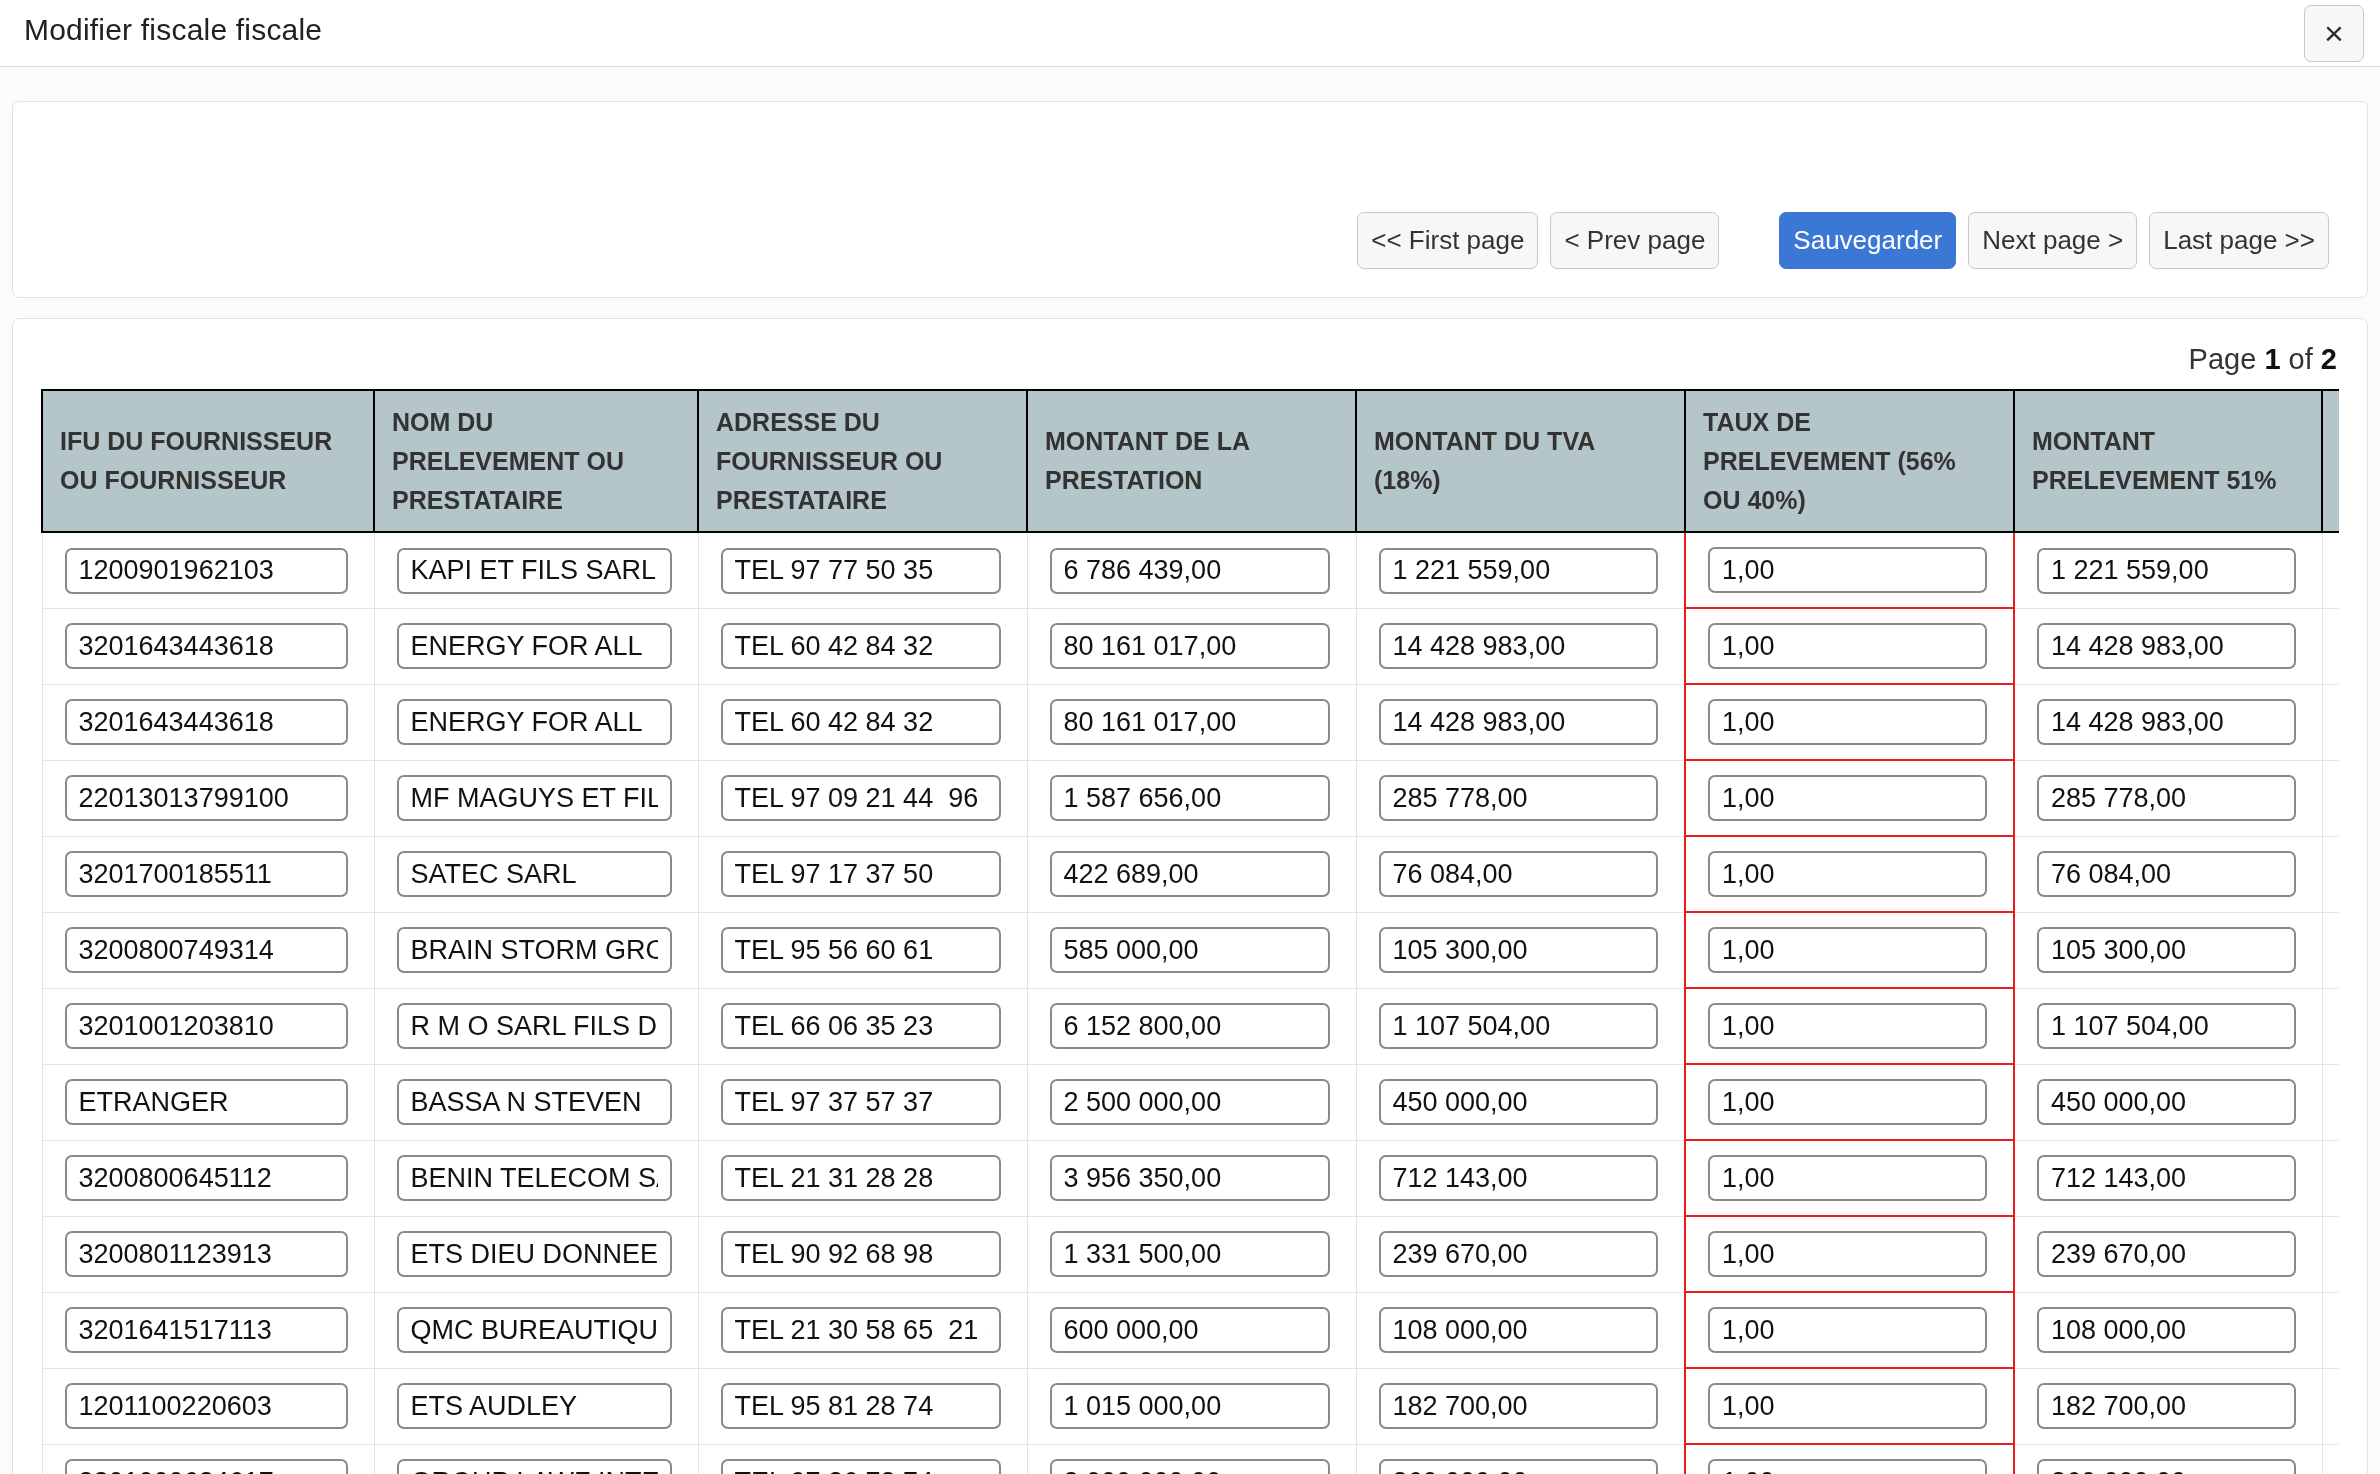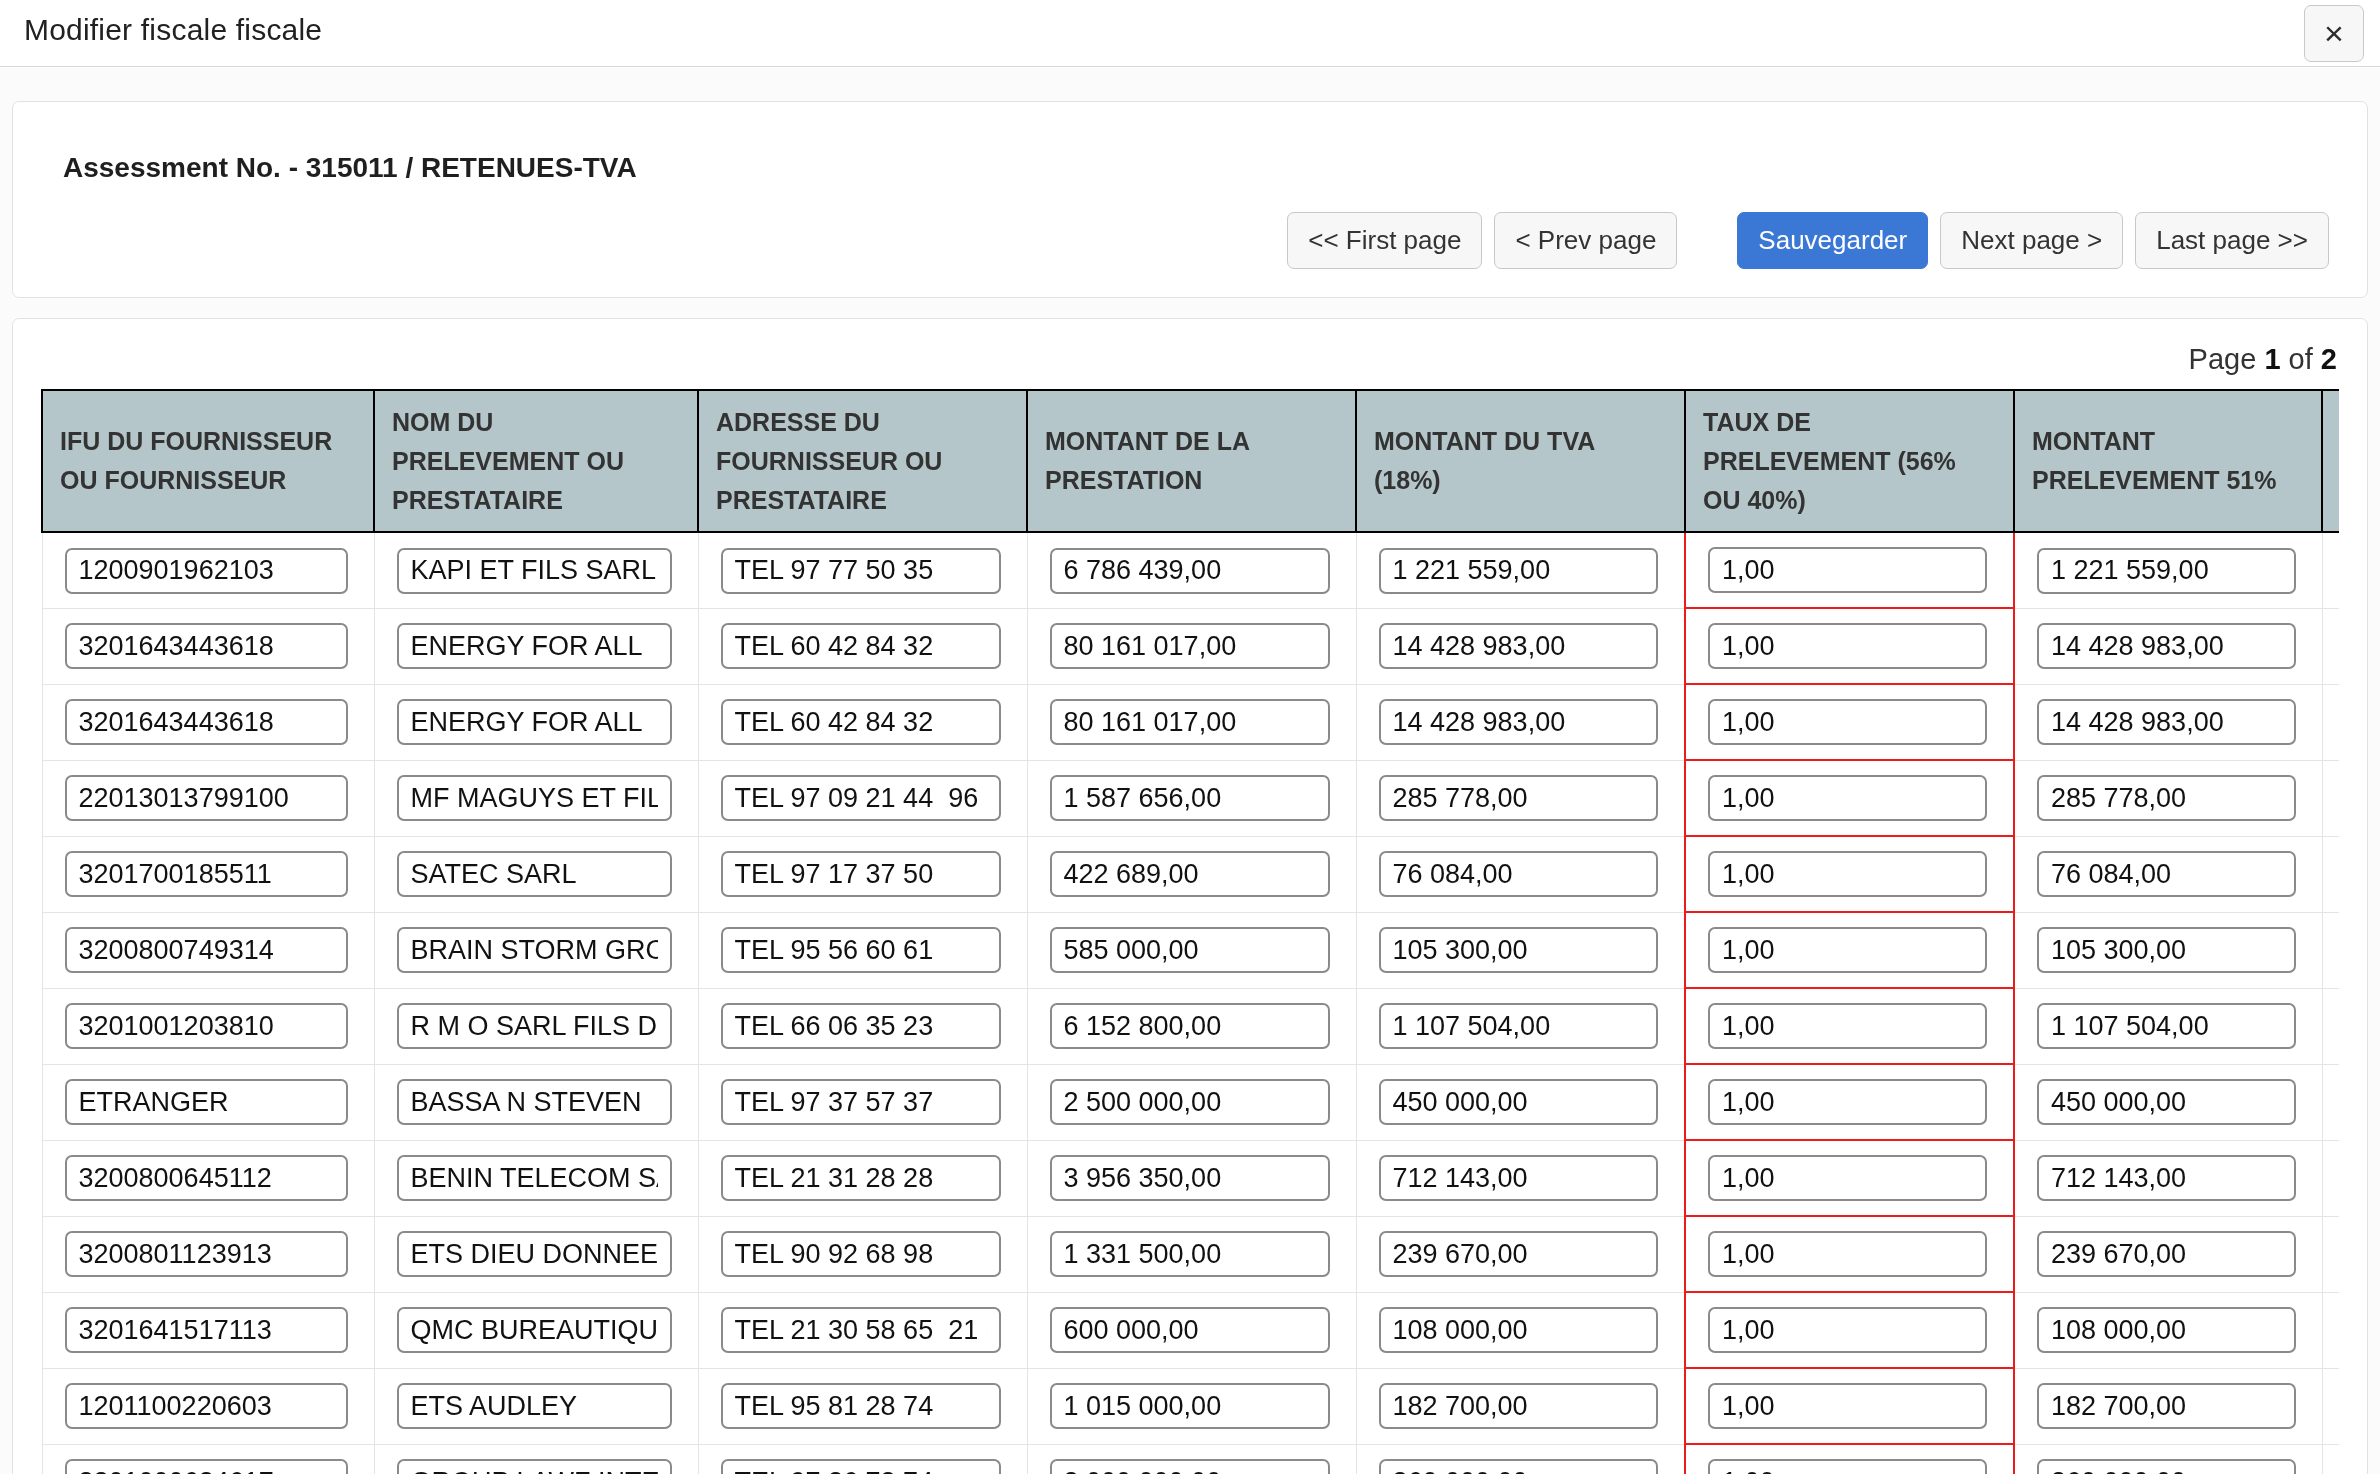--- a/index.html
+++ b/index.html
@@ -35,21 +35,21 @@
   .assessment {
     position: absolute; left: 50px; top: 50px;
     font-size: 28px; font-weight: 700; color: #1f1f1f;
   }
   
   .btn-row {
     position: absolute; right: 38px; top: 110px;
     display: flex; gap: 12px;
   }
   .btn {
-    height: 57px; padding: 0 20px;
+    height: 57px; padding: 0 13px;
     background: #f7f7f7; border: 1px solid #c8c8c8; border-radius: 7px;
     font-size: 26px; color: #333; font-family: inherit;
     display: flex; align-items: center; cursor: pointer; white-space: nowrap;
   }
   .btn.primary {
     background: var(--accent, #3b77d4); border-color: var(--accent, #3b77d4);
     color: #ffffff;
     margin-left: 48px;
   }
   
@@ -96,21 +96,20 @@
 <body>
 
 <div class="titlebar">
   <h1>Modifier fiscale fiscale</h1>
   <div class="close-btn">
     <span>×</span>
   </div>
 </div>
 
 <div class="panel panel-head">
-  <div class="assessment">Assessment No. - 315011 / RETENUES-TVA</div>
   <div class="btn-row">
     <button class="btn">&lt;&lt; First page</button>
     <button class="btn">&lt; Prev page</button>
     <button class="btn primary">Sauvegarder</button>
     <button class="btn">Next page &gt;</button>
     <button class="btn">Last page &gt;&gt;</button>
   </div>
 </div>
 
 <div class="panel panel-table">

